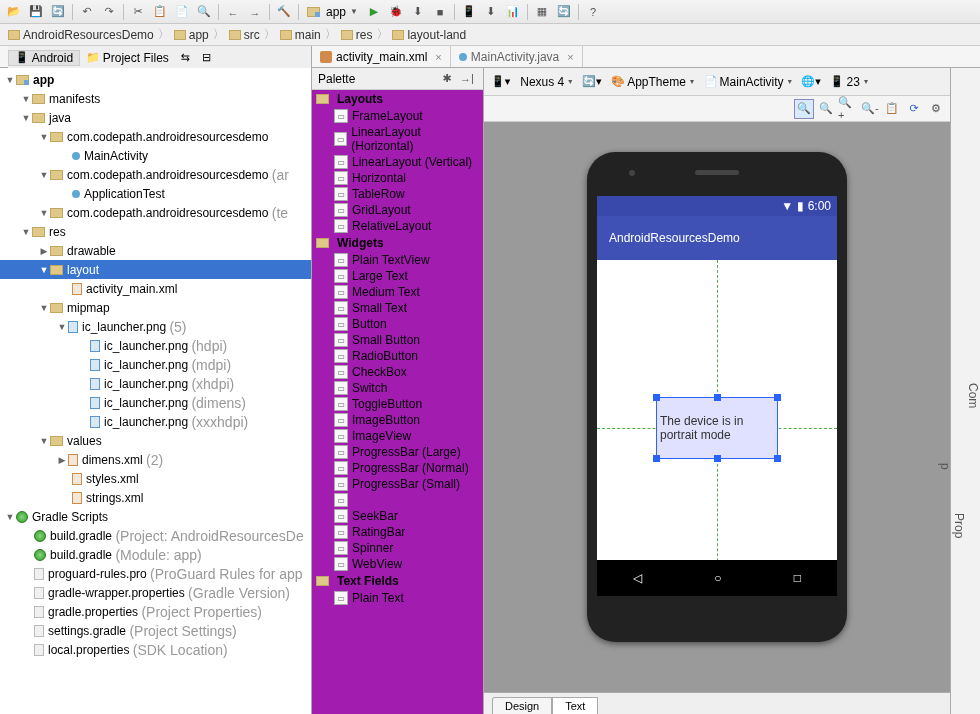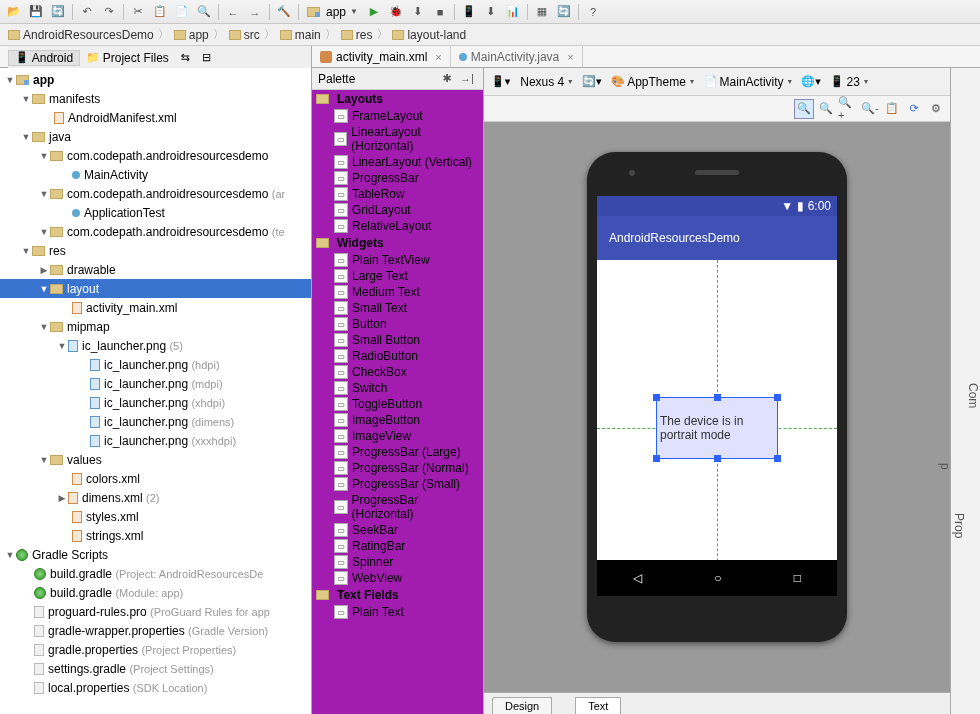--- a/index.html
+++ b/index.html
@@ -37,28 +37,28 @@
 .tn.selected { background: #3874d0; color: #fff; }
 .tn.selected * { color: #fff; }
 .tree-ico { width: 14px; height: 12px; display: inline-block; margin-right: 4px; }
 .folder { background: #e0c988; border: 1px solid #c0a860; width: 13px; height: 10px; }
 .mod-folder { background: #e0c988; border: 1px solid #c0a860; width: 13px; height: 10px; position: relative; }
 .mod-folder::after { content: ""; position: absolute; right: -1px; bottom: -1px; width: 5px; height: 5px; background: #6ea5dd; }
 .file { background: #f0f0f0; border: 1px solid #bbb; width: 10px; height: 12px; }
 .xml-file { background: #f5e8d8; border: 1px solid #d18a4a; width: 10px; height: 12px; }
 .img-file { background: #d8e8f5; border: 1px solid #5a95cc; width: 10px; height: 12px; }
 .gradle-ico { width: 12px; height: 12px; border-radius: 50%; background: radial-gradient(#86d67e,#2f9a24); border: 1px solid #2a7a22; }
-.muted { color: #999; font-size: 11px; }
+.muted { color: #999; font-size: 14px; }
 .palette { width: 172px; border-right: 1px solid #aaa; background: #a21caf; display: flex; flex-direction: column; }
 .pal-header { background: #efefef; border-bottom: 1px solid #ccc; height: 22px; display: flex; align-items: center; padding: 0 6px; font-size: 11px; justify-content: space-between; }
 .pal-body { flex: 1; overflow: auto; font-size: 11px; }
 .pal-section { display: flex; align-items: center; padding: 2px 4px; font-weight: bold; gap: 4px; }
 .pal-item { display: flex; align-items: center; padding: 1px 4px 1px 22px; gap: 4px; cursor: grab; }
 .pal-ico { width: 14px; height: 14px; display: inline-flex; align-items: center; justify-content: center; border: 1px solid #aaa; background: #f8f8f8; font-size: 8px; color: #666; }
-.bottom-tabs { height: 22px; border-top: 1px solid #aaa; display: flex; align-items: flex-end; padding-left: 8px; background: #efefef; gap: 23px; }
+.bottom-tabs { height: 22px; border-top: 1px solid #aaa; display: flex; align-items: flex-end; padding-left: 8px; background: #efefef; }
 .btab { padding: 2px 12px; border: 1px solid #aaa; background: #fff; font-size: 11px; cursor: pointer; border-bottom: none; }
 .btab.active { background: #f5f5f5; }
 .btab.design { border-top-left-radius: 3px; }
 
 .designer { flex: 1; display: flex; flex-direction: column; }
 .des-toolbar { height: 28px; border-bottom: 1px solid #ccc; display: flex; align-items: center; gap: 4px; padding: 0 4px; background: #f0f0f0; }
 .des-tb-item { display: inline-flex; align-items: center; font-size: 11px; padding: 0 3px; cursor: pointer; gap: 2px; }
 .des-toolbar2 { height: 26px; border-bottom: 1px solid #ccc; display: flex; align-items: center; justify-content: flex-end; gap: 2px; padding: 0 4px; background: #f4f4f4; }
 .des-canvas { flex: 1; background: #9a9a9a; display: flex; align-items: flex-start; justify-content: center; padding-top: 30px; }
 
@@ -180,25 +180,20 @@
           <span class="tree-ico mod-folder"></span>
           <b>app</b>
         </div>
       <div class="tn">
           <span class="pad" style="width:20px"></span>
           <span class="exp">▼</span>
           <span class="tree-ico folder"></span>
           <span>manifests</span>
         </div>
       <div class="tn">
-          <span class="pad" style="width:54px"></span>
-          <span class="tree-ico xml-file"></span>
-          <span>AndroidManifest.xml</span>
-        </div>
-      <div class="tn">
           <span class="pad" style="width:20px"></span>
           <span class="exp">▼</span>
           <span class="tree-ico folder"></span>
           <span>java</span>
         </div>
       <div class="tn">
           <span class="pad" style="width:38px"></span>
           <span class="exp">▼</span>
           <span class="tree-ico folder"></span>
           <span>com.codepath.androidresourcesdemo</span>
@@ -248,25 +243,20 @@
       <div class="tn"><span class="pad" style="width:90px"></span><span class="tree-ico img-file"></span><span>ic_launcher.png</span>&nbsp;<span class="muted">(hdpi)</span></div>
       <div class="tn"><span class="pad" style="width:90px"></span><span class="tree-ico img-file"></span><span>ic_launcher.png</span>&nbsp;<span class="muted">(mdpi)</span></div>
       <div class="tn"><span class="pad" style="width:90px"></span><span class="tree-ico img-file"></span><span>ic_launcher.png</span>&nbsp;<span class="muted">(xhdpi)</span></div>
       <div class="tn"><span class="pad" style="width:90px"></span><span class="tree-ico img-file"></span><span>ic_launcher.png</span>&nbsp;<span class="muted">(dimens)</span></div>
       <div class="tn"><span class="pad" style="width:90px"></span><span class="tree-ico img-file"></span><span>ic_launcher.png</span>&nbsp;<span class="muted">(xxxhdpi)</span></div>
       <div class="tn">
           <span class="pad" style="width:38px"></span>
           <span class="exp">▼</span>
           <span class="tree-ico folder"></span>
           <span>values</span>
-        </div>
-      <div class="tn">
-          <span class="pad" style="width:72px"></span>
-          <span class="tree-ico xml-file"></span>
-          <span>colors.xml</span>
         </div>
       <div class="tn"><span class="pad" style="width:56px"></span><span class="exp">▶</span><span class="tree-ico xml-file"></span><span>dimens.xml</span>&nbsp;<span class="muted">(2)</span></div>
       <div class="tn">
           <span class="pad" style="width:72px"></span>
           <span class="tree-ico xml-file"></span>
           <span>styles.xml</span>
         </div>
       <div class="tn">
           <span class="pad" style="width:72px"></span>
           <span class="tree-ico xml-file"></span>
@@ -306,21 +296,21 @@
           <div class="pal-item">
             <span class="pal-ico">▭</span>
             <span>LinearLayout (Horizontal)</span>
           </div>
           <div class="pal-item">
             <span class="pal-ico">▭</span>
             <span>LinearLayout (Vertical)</span>
           </div>
           <div class="pal-item">
             <span class="pal-ico">▭</span>
-            <span>ProgressBar</span>
+            <span>Horizontal</span>
           </div>
           <div class="pal-item">
             <span class="pal-ico">▭</span>
             <span>TableRow</span>
           </div>
           <div class="pal-item">
             <span class="pal-ico">▭</span>
             <span>GridLayout</span>
           </div>
           <div class="pal-item">
@@ -388,21 +378,20 @@
           <div class="pal-item">
             <span class="pal-ico">▭</span>
             <span>ProgressBar (Normal)</span>
           </div>
           <div class="pal-item">
             <span class="pal-ico">▭</span>
             <span>ProgressBar (Small)</span>
           </div>
           <div class="pal-item">
             <span class="pal-ico">▭</span>
-            <span>ProgressBar (Horizontal)</span>
           </div>
           <div class="pal-item">
             <span class="pal-ico">▭</span>
             <span>SeekBar</span>
           </div>
           <div class="pal-item">
             <span class="pal-ico">▭</span>
             <span>RatingBar</span>
           </div>
           <div class="pal-item">

